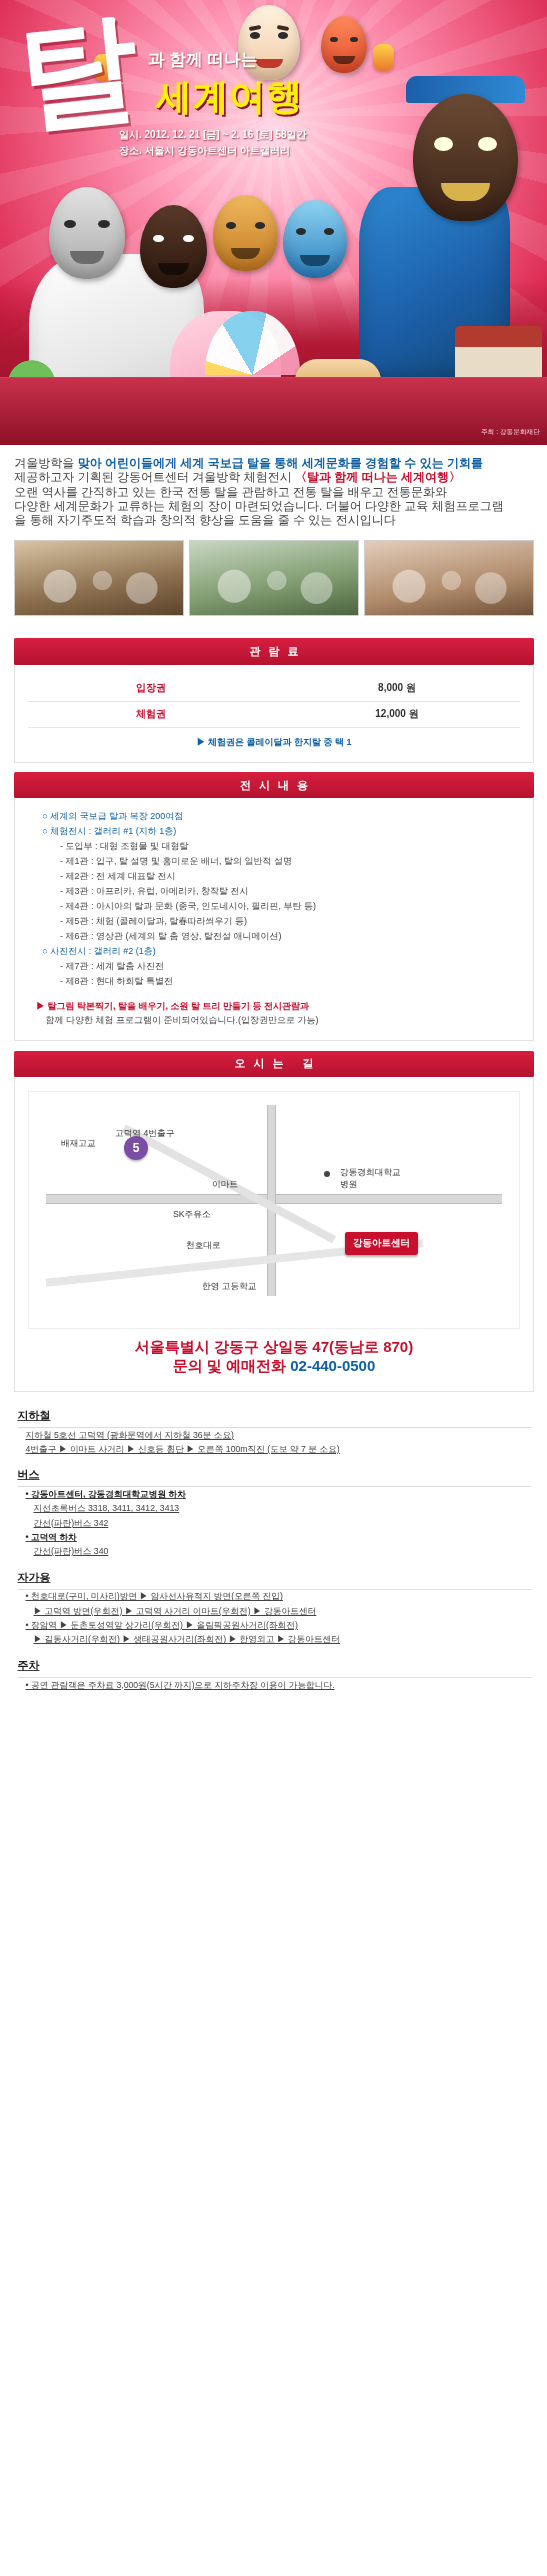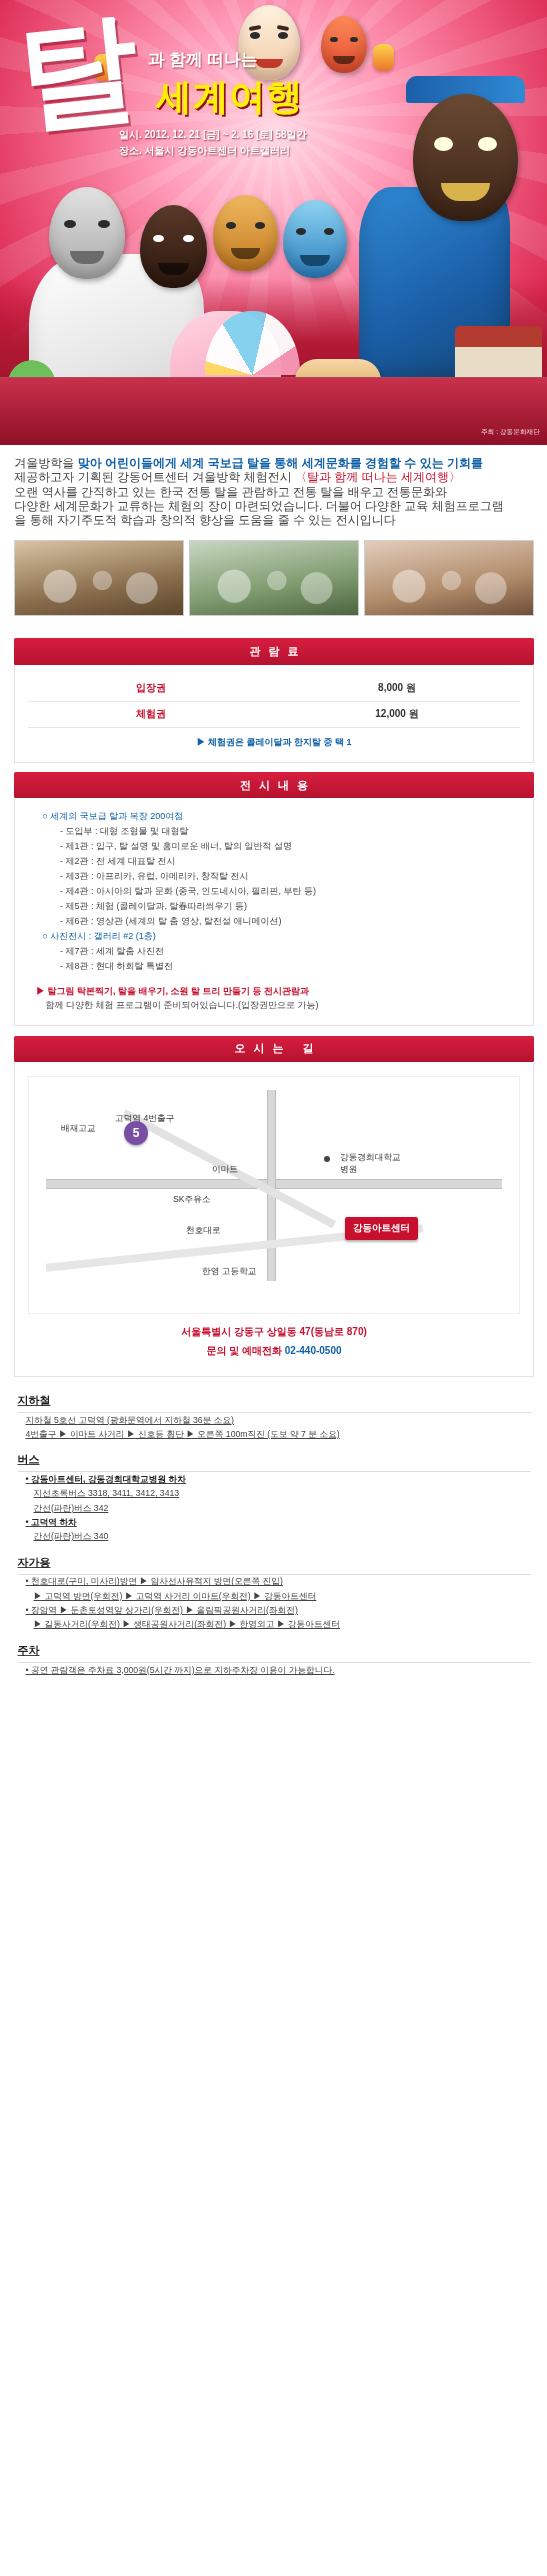--- a/index.html
+++ b/index.html
@@ -171,21 +171,21 @@
 
   
   .intro {
     padding:11px 14.3px 8px 14.3px;
     font-size:12px;
     line-height:14.3px;
     color:#444;
     text-align:justify;
   }
   .intro .hl-blue { color:#1161a8; font-weight:bold; }
-  .intro .hl-red  { color:#c8102e; font-weight:normal;margin-top:12px; }
+  .intro .hl-red  { color:#c8102e; font-weight:bold;margin-top:12px; }
 
   
   .photos { display:flex; gap:4.8px; padding:4.8px 14.3px 12.7px 14.3px; }
   .photo {
     flex:1; height:76px; border:0.8px solid #cfcfcf; position:relative; overflow:hidden;
     background:linear-gradient(180deg,#cfd8dc,#9aa7ad);
   }
   .photo.p1 { background:linear-gradient(170deg,#d9c4a3 0%,#8b6f4e 60%,#5c452c 100%); }
   .photo.p2 { background:linear-gradient(170deg,#c8d7c1 0%,#7e9a6e 60%,#4d6440 100%); }
   .photo.p3 { background:linear-gradient(170deg,#e2cdbb 0%,#b08b6a 60%,#6e4f38 100%); }
@@ -258,21 +258,21 @@
   }
   .m-label { position:absolute; font-size:8.7px; color:#333; white-space:nowrap; }
   .m-dot { position:absolute; width:6.4px; height:6.4px; border-radius:50%; background:#444; }
   .art-center {
     position:absolute; left:316px; top:140px;
     background:#c8102e; color:#fff; font-weight:bold; font-size:9.5px;
     padding:4.8px 8px; border-radius:2.4px;
     box-shadow:0 1.6px 2.4px rgba(0,0,0,.3);
   }
   .addr {
-    text-align:center; color:#c8102e; font-weight:bold; font-size:10px; line-height:19px;
+    text-align:center; color:#c8102e; font-weight:bold; font-size:15px; line-height:19px;
     padding:8px 0 3.2px 0;
   }
   .addr .tel { color:#1161a8; }
 
   
   .trans { padding:4.8px 17.5px 20.6px 17.5px; font-size:8.7px; line-height:14.3px; color:#444;text-decoration:underline; }
   .trans h4 {
     margin:11px 0 3.2px 0; font-size:11px; color:#222; font-weight:bold;
   }
   .trans .row { padding-left:8px; }
@@ -377,20 +377,21 @@
       </tr>
     </tbody>
       </table>
     <div class="fee-note">▶ 체험권은 콜레이달과 한지탈 중 택 1</div>
   </div>
 
   <div class="sec-head">전시내용</div>
   <div class="sec-body">
     <div class="ex-list">
       <div class="lv1">○ 세계의 국보급 탈과 복장 200여점</div>
+      <div class="lv1">○ 체험전시 : 갤러리 #1 (지하 1층)</div>
       <div class="lv2">- 도입부 : 대형 조형물 및 대형탈</div>
       <div class="lv2">- 제1관 : 입구, 탈 설명 및 홍미로운 배너, 탈의 일반적 설명</div>
       <div class="lv2">- 제2관 : 전 세계 대표탈 전시</div>
       <div class="lv2">- 제3관 : 아프리카, 유럽, 아메리카, 창작탈 전시</div>
       <div class="lv2">- 제4관 : 아시아의 탈과 문화 (중국, 인도네시아, 필리핀, 부탄 등)</div>
       <div class="lv2">- 제5관 : 체험 (콜레이달과, 탈春따라씌우기 등)</div>
       <div class="lv2">- 제6관 : 영상관 (세계의 탈 춤 영상, 탈전설 애니메이션)</div>
       <div class="lv1">○ 사진전시 : 갤러리 #2 (1층)</div>
       <div class="lv2">- 제7관 : 세계 탈춤 사진전</div>
       <div class="lv2">- 제8관 : 현대 하회탈 특별전</div>

